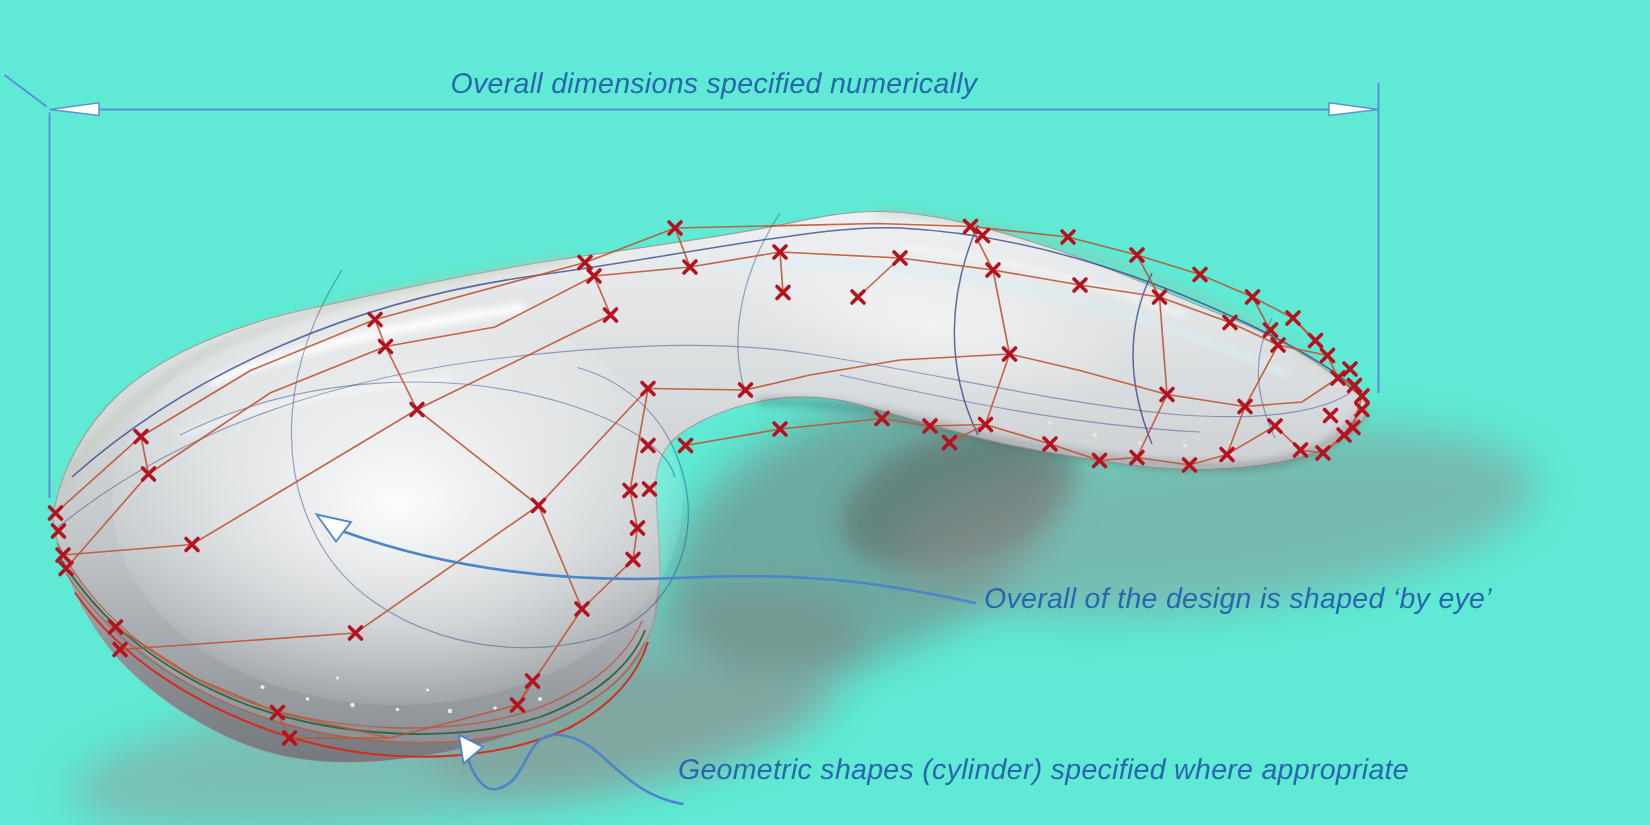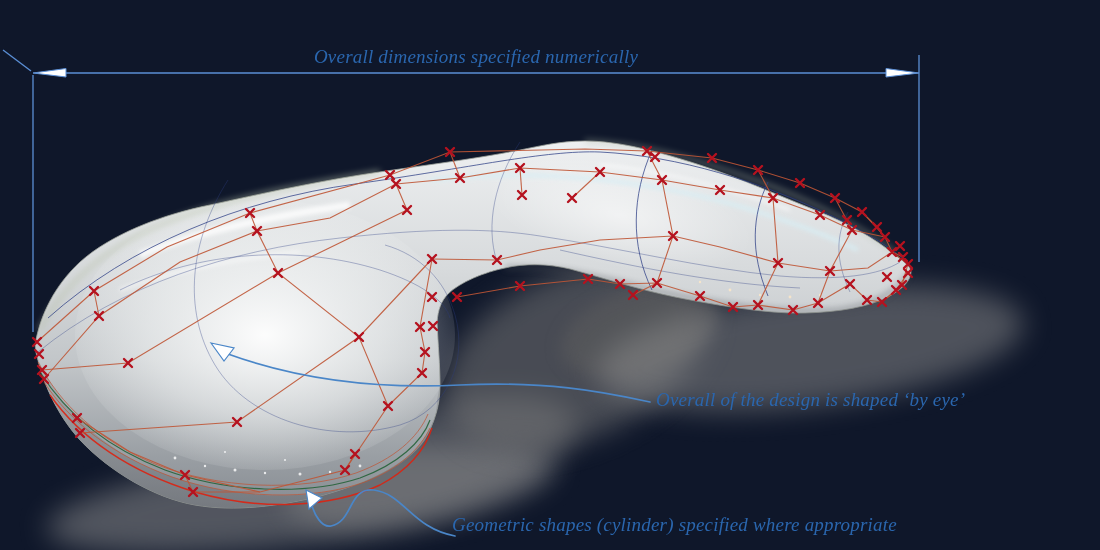--- a/index.html
+++ b/index.html
@@ -6,28 +6,28 @@
     --c-annotation-text:#2a66ae;
     --c-dimension-line:#5b8fd6;
     --c-leader-line:#4a86c8;
     --c-control-point:#b5121f;
     --c-control-mesh:#bf5535;
     --c-isocurve:#2e3f85;
     --c-edge-green:#1f5f33;
     --c-edge-red:#dd2211;
   }
   html,body{margin:0;padding:0;background:#fff}
-  .stage{position:relative;width:1100px;height:550px;background:#0f172a;overflow:hidden;
-         font-family:Liberation Serif, serif}
+  .stage{position:relative;width:1100px;height:550px;background:#5eead4;overflow:hidden;
+         font-family:Liberation Sans, sans-serif}
   .stage svg{position:absolute;left:0;top:0}
   .note{position:absolute;font-style:italic;color:var(--c-annotation-text,#2a66ae);
         font-size:19px;letter-spacing:.2px;white-space:nowrap}
   .note-top{left:33px;top:46px;width:886px;text-align:center}
   .note-mid{left:656px;top:389px}
-  .note-bottom{left:452px;top:514px}
+  .note-bottom{left:452px;top:503px}
   .iso{fill:none;stroke:var(--c-isocurve,#2e3f85);stroke-width:1;opacity:.75}
   .iso-light{fill:none;stroke:var(--c-isocurve,#2e3f85);stroke-width:.8;opacity:.45}
   .mesh polyline{fill:none;stroke:var(--c-control-mesh,#bf5535);stroke-width:1.1;opacity:.9}
   .cps path{fill:none;stroke:var(--c-control-point,#b5121f);stroke-width:2.4;stroke-linecap:round}
   .dim{stroke:var(--c-dimension-line,#5b8fd6);stroke-width:1.3;fill:none}
   .dim-head{fill:#fff;stroke:var(--c-dimension-line,#5b8fd6);stroke-width:1}
   .leader{stroke:var(--c-leader-line,#4a86c8);stroke-width:1.7;fill:none;stroke-linecap:round}
   .leader-head{fill:#fff;stroke:var(--c-leader-line,#4a86c8);stroke-width:1.2}
   .edge-green{fill:none;stroke:var(--c-edge-green,#1f5f33);stroke-width:1.2;opacity:.85}
   .edge-red{fill:none;stroke:var(--c-edge-red,#dd2211);stroke-width:1.4;opacity:.9}

